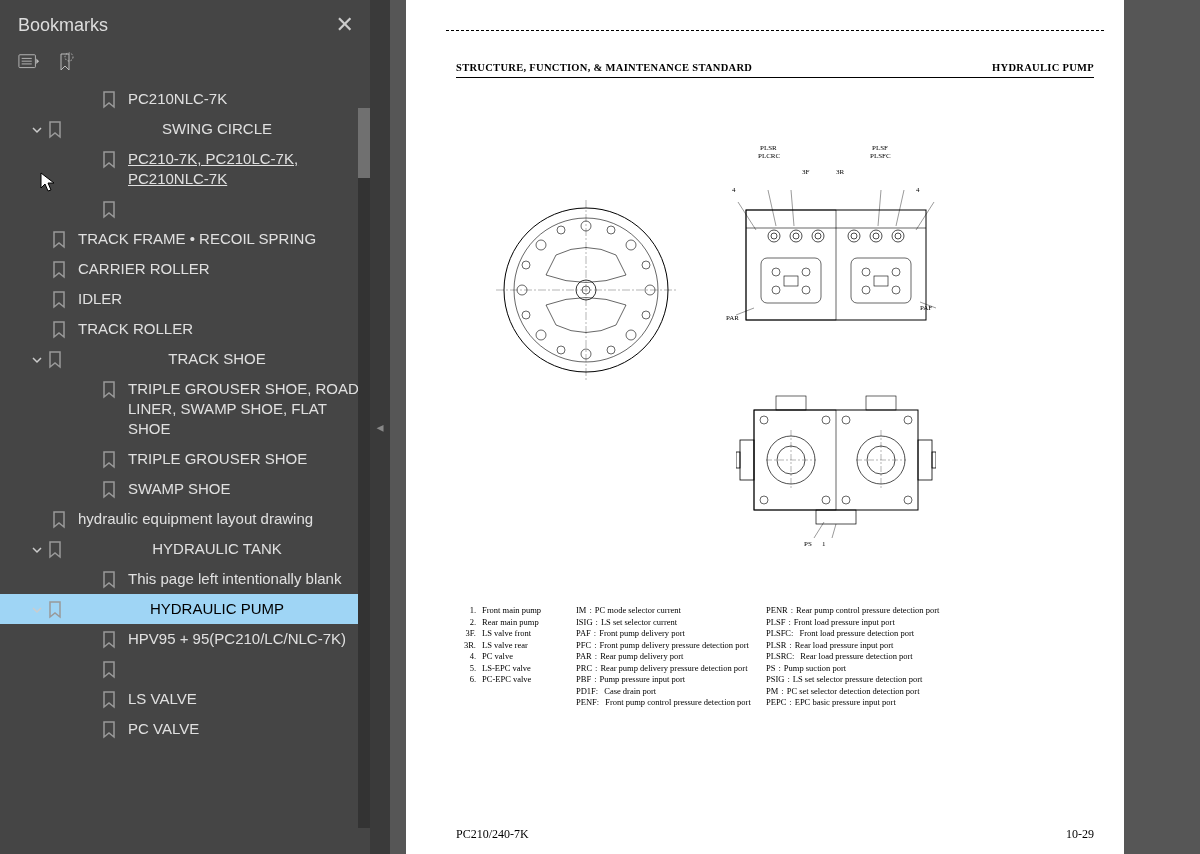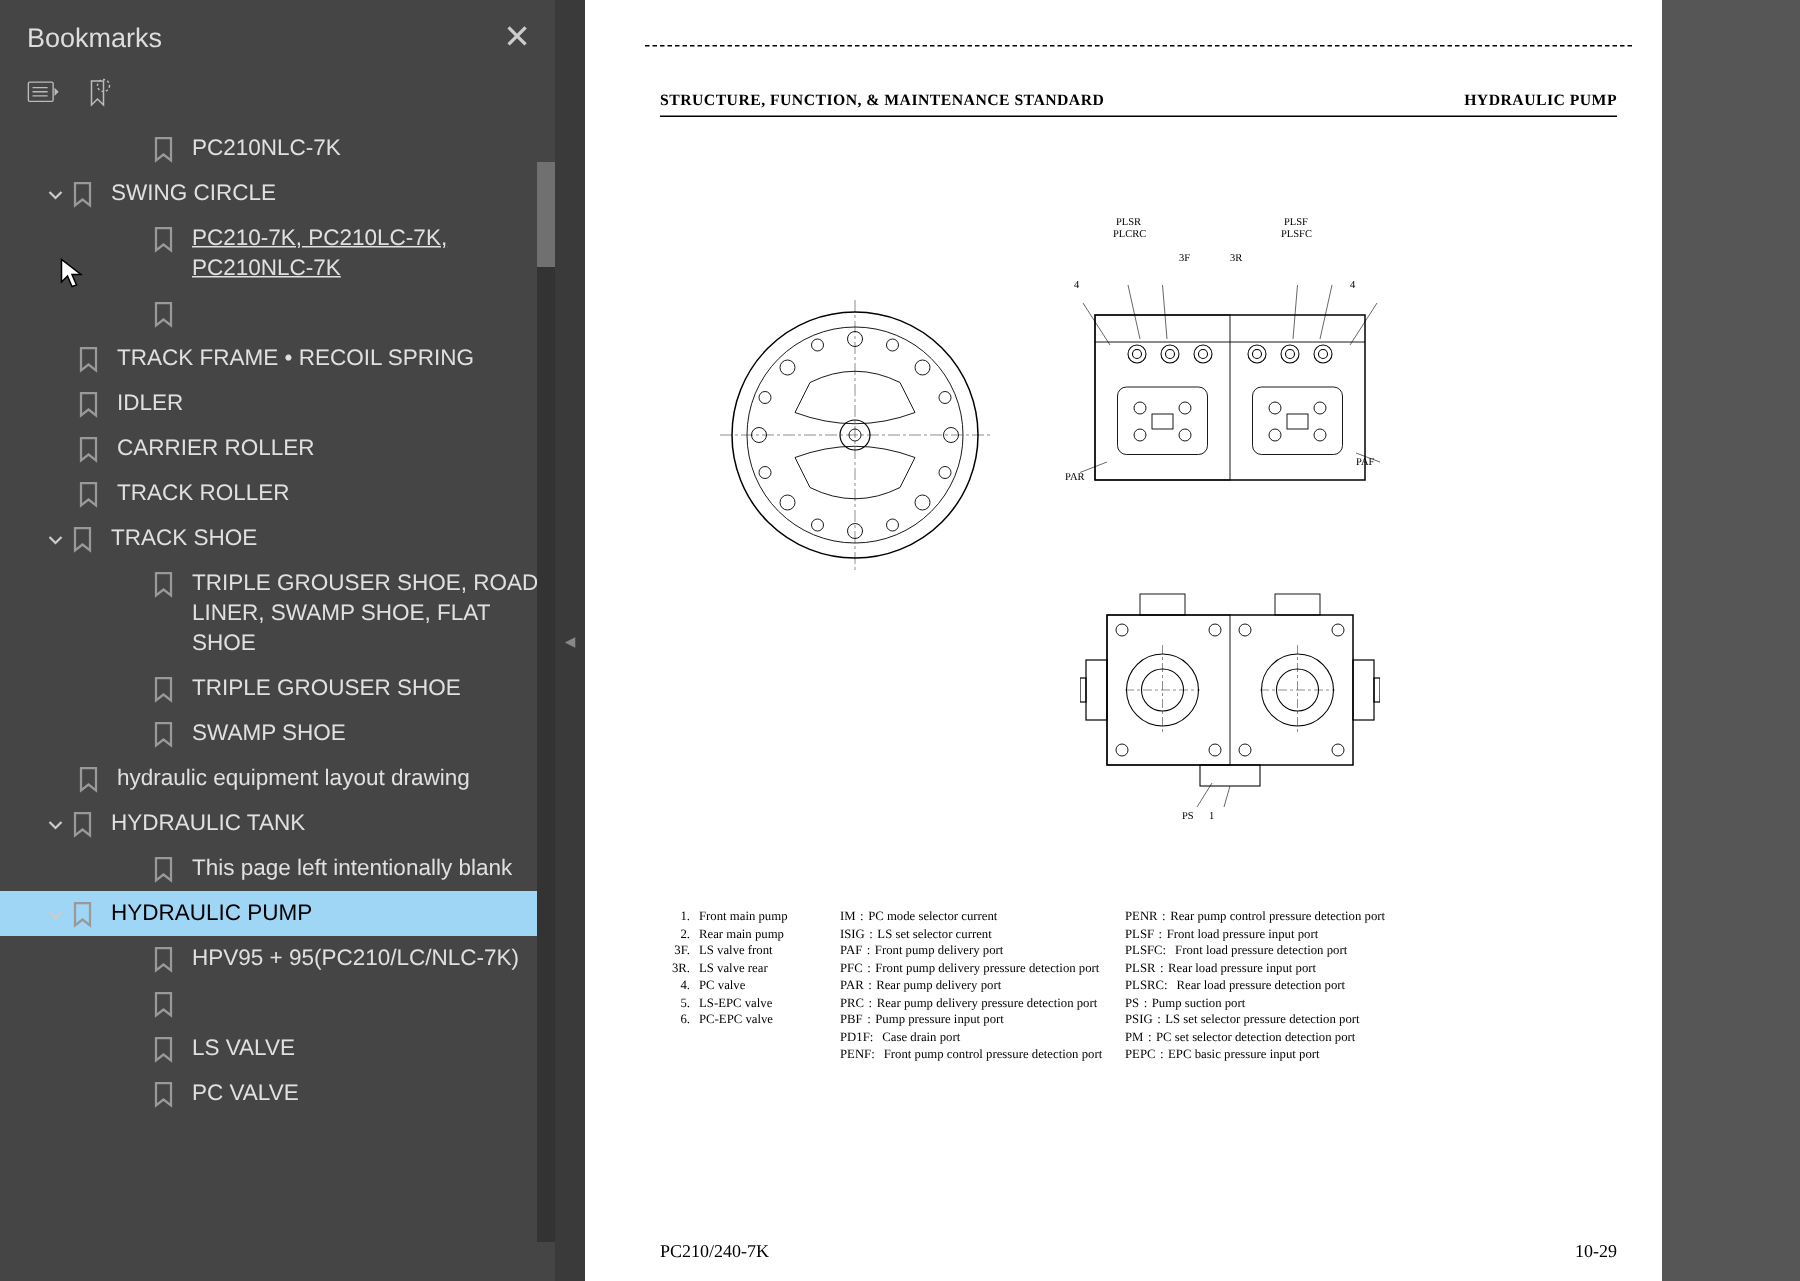--- a/index.html
+++ b/index.html
@@ -21,26 +21,26 @@
 .node { display: flex; align-items: flex-start; padding: 5px 4px 5px 0; font-size: 15px; line-height: 20px; cursor: pointer; }
 .node.selected { background: #9fd5f5; color: #000; }
 .caret { width: 18px; height: 18px; display: inline-flex; align-items: center; justify-content: center; margin-right: 2px; flex-shrink: 0; margin-top: 2px; }
 .caret svg { stroke: #ccc; fill: #ccc; }
 .bm-icon { width: 18px; height: 18px; display: inline-flex; margin-right: 8px; flex-shrink: 0; margin-top: 2px; }
 .bm-icon svg { stroke: #999; fill: none; stroke-width: 1.5; }
 .node-label { flex: 1; word-wrap: break-word; }
 .underlined { text-decoration: underline; }
 .lvl1 { padding-left: 52px; }
 .lvl1c { padding-left: 102px; }
-.lvl1.withcaret { padding-left: 28px; }
+.lvl1.withcaret { padding-left: 28px; text-align: center; }
 .cursor { position: absolute; top: 172px; left: 40px; z-index: 10; pointer-events: none; }
 .gutter { width: 20px; background: #3a3a3a; position: relative; display: flex; align-items: center; justify-content: center; }
 .gutter-caret { color: #888; font-size: 14px; }
 .docarea { flex: 1; background: #565656; padding: 0 0 0 0; display: flex; justify-content: flex-start; position: relative; overflow: hidden; }
-.page { width: 718px; height: 854px; background: #fff; margin-left: 0; position: relative; font-family: "Times New Roman", serif; color: #000; }
+.page { width: 718px; height: 854px; background: #fff; margin-left: 16px; position: relative; font-family: "Times New Roman", serif; color: #000; }
 .dashed { position: absolute; top: 30px; left: 40px; right: 20px; border-top: 1px dashed #000; }
 .pgheader { position: absolute; top: 62px; left: 50px; right: 30px; display: flex; justify-content: space-between; border-bottom: 1.5px solid #000; padding-bottom: 4px; }
 .pgheader span { font-size: 10.5px; font-weight: bold; letter-spacing: 0.3px; }
 .drawings { position: absolute; top: 140px; left: 100px; right: 40px; height: 430px; }
 .circle-dwg { position: absolute; top: 60px; left: -10px; width: 180px; height: 180px; }
 .rect-dwg { position: absolute; top: 40px; left: 230px; width: 200px; height: 160px; }
 .bottom-dwg { position: absolute; top: 250px; left: 230px; width: 200px; height: 150px; }
 .dwg-label { font-size: 7px; position: absolute; }
 .legend { position: absolute; top: 605px; left: 50px; right: 30px; font-size: 8.5px; line-height: 11.5px; display: flex; }
 .legend-col { }
@@ -121,29 +121,29 @@
           </svg>
         </span>
         <span class="node-label">TRACK FRAME • RECOIL SPRING</span>
       </div>
       <div class="node lvl1">
         <span class="bm-icon">
           <svg width="14" height="18" viewBox="0 0 14 18">
             <path d="M2 1 h10 v15 l-5 -4 l-5 4 z"></path>
           </svg>
         </span>
+        <span class="node-label">CARRIER ROLLER</span>
+      </div>
+      <div class="node lvl1">
+        <span class="bm-icon">
+          <svg width="14" height="18" viewBox="0 0 14 18">
+            <path d="M2 1 h10 v15 l-5 -4 l-5 4 z"></path>
+          </svg>
+        </span>
         <span class="node-label">IDLER</span>
-      </div>
-      <div class="node lvl1">
-        <span class="bm-icon">
-          <svg width="14" height="18" viewBox="0 0 14 18">
-            <path d="M2 1 h10 v15 l-5 -4 l-5 4 z"></path>
-          </svg>
-        </span>
-        <span class="node-label">CARRIER ROLLER</span>
       </div>
       <div class="node lvl1">
         <span class="bm-icon">
           <svg width="14" height="18" viewBox="0 0 14 18">
             <path d="M2 1 h10 v15 l-5 -4 l-5 4 z"></path>
           </svg>
         </span>
         <span class="node-label">TRACK ROLLER</span>
       </div>
       <div class="node lvl1 withcaret">

